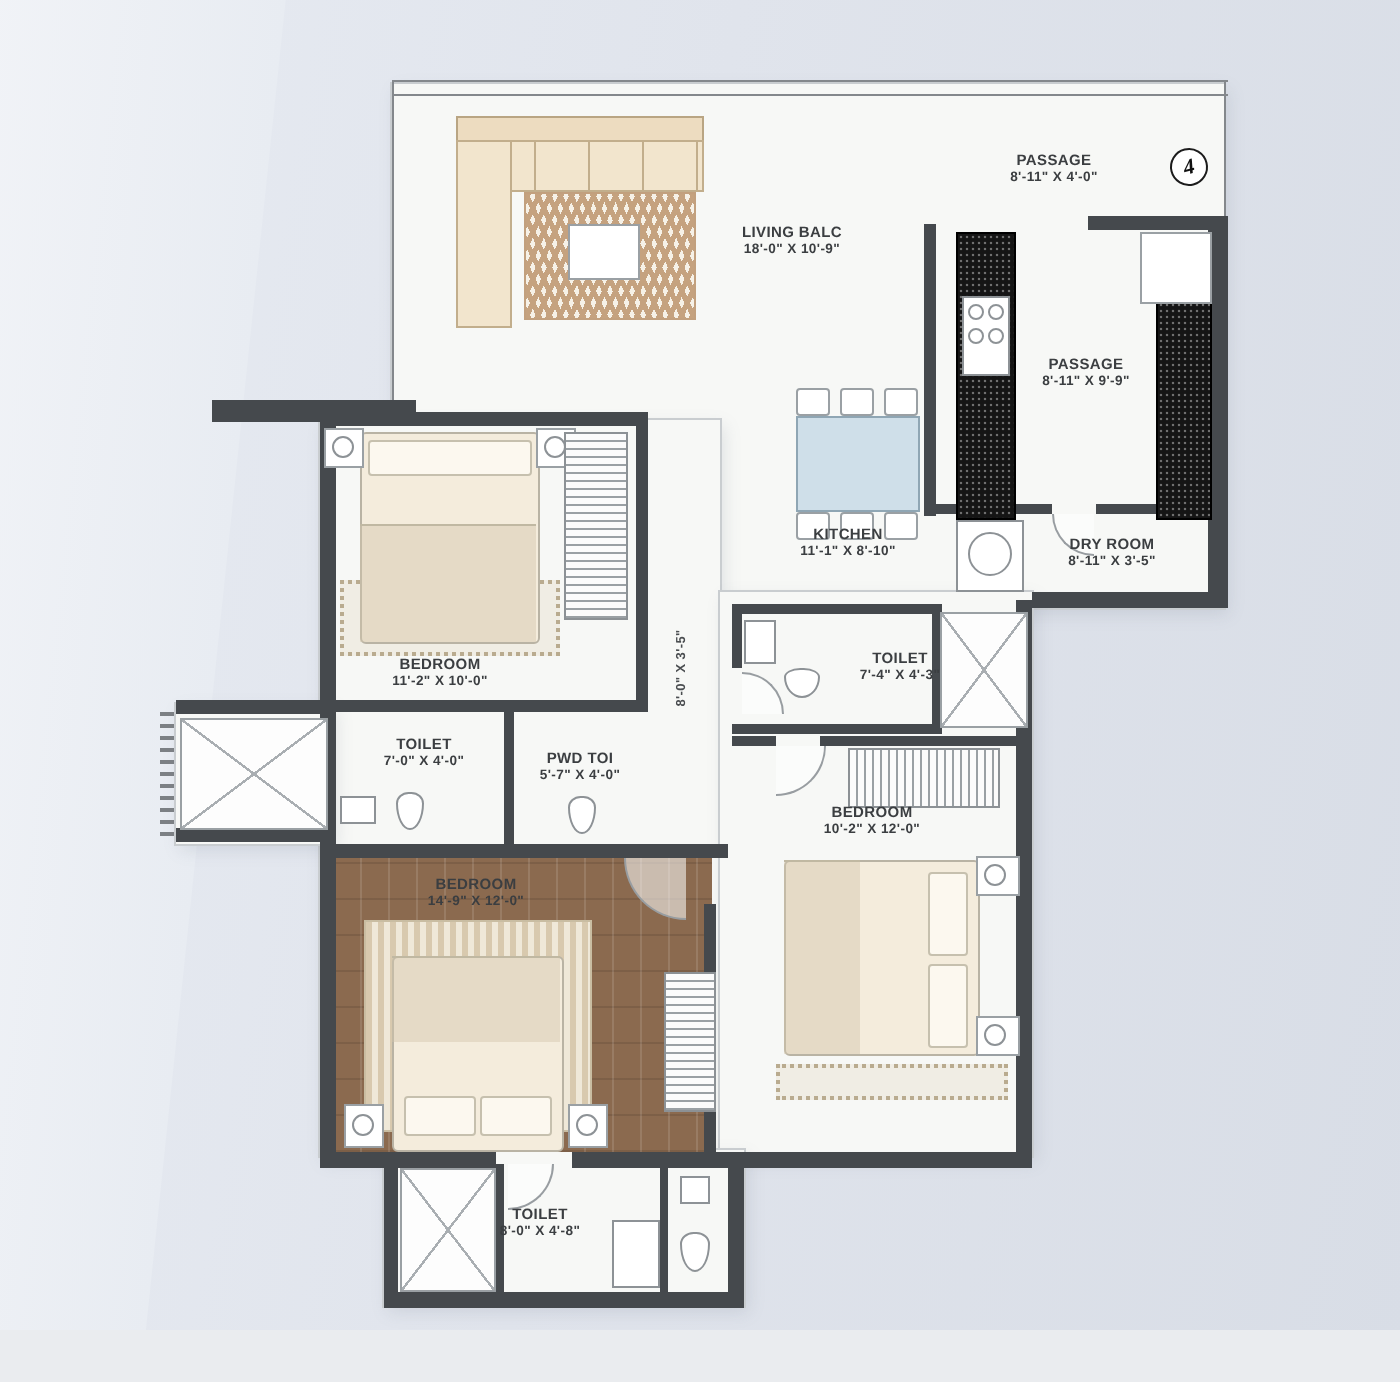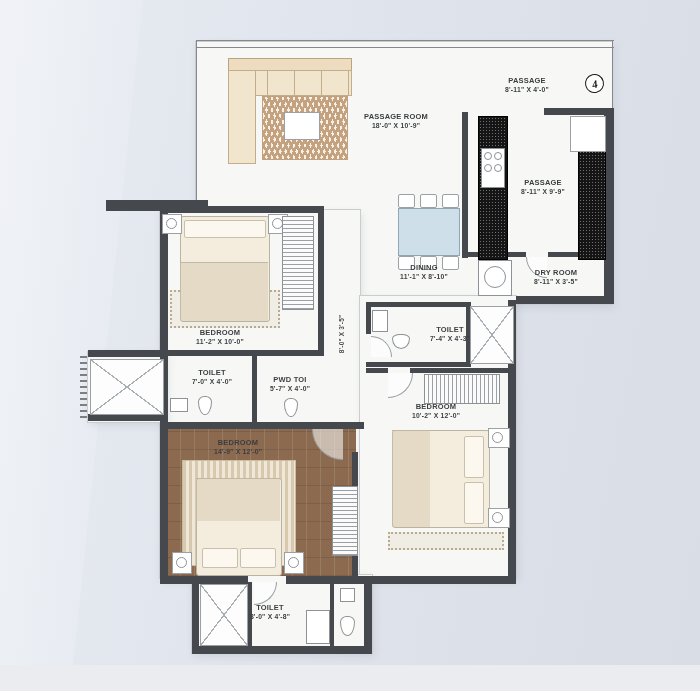--- a/index.html
+++ b/index.html
@@ -184,29 +184,29 @@
   <div class="arc" style="left:254px;top:582px;width:22px;height:22px;border-radius:0 0 100% 0;border-top:none;border-left:none"></div>
 
   <div class="lbl" style="left:527px;top:85px">
     <div>PASSAGE</div>
     <div class="dims">8'-11" X 4'-0"</div>
   </div>
   <div class="unit" style="left:585px;top:74px">
     <span>4</span>
   </div>
   <div class="lbl" style="left:396px;top:121px">
-    <div>PASSAGE ROOM</div>
+    <div>LIVING BALC</div>
     <div class="dims">18'-0" X 10'-9"</div>
   </div>
   <div class="lbl" style="left:543px;top:187px">
     <div>PASSAGE</div>
     <div class="dims">8'-11" X 9'-9"</div>
   </div>
   <div class="lbl" style="left:424px;top:272px">
-    <div>DINING</div>
+    <div>KITCHEN</div>
     <div class="dims">11'-1" X 8'-10"</div>
   </div>
   <div class="lbl" style="left:556px;top:277px">
     <div>DRY ROOM</div>
     <div class="dims">8'-11" X 3'-5"</div>
   </div>
   <div class="lbl" style="left:220px;top:337px">
     <div>BEDROOM</div>
     <div class="dims">11'-2" X 10'-0"</div>
   </div>

